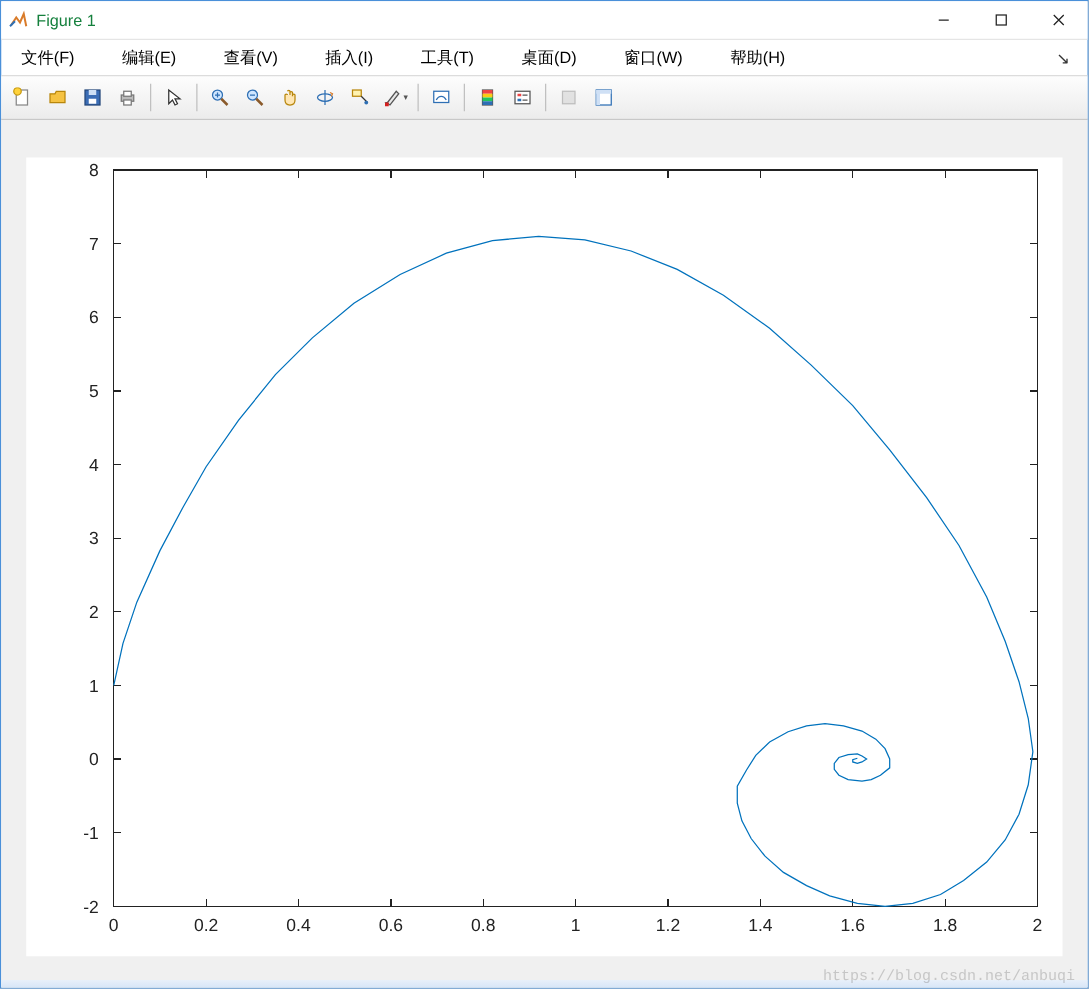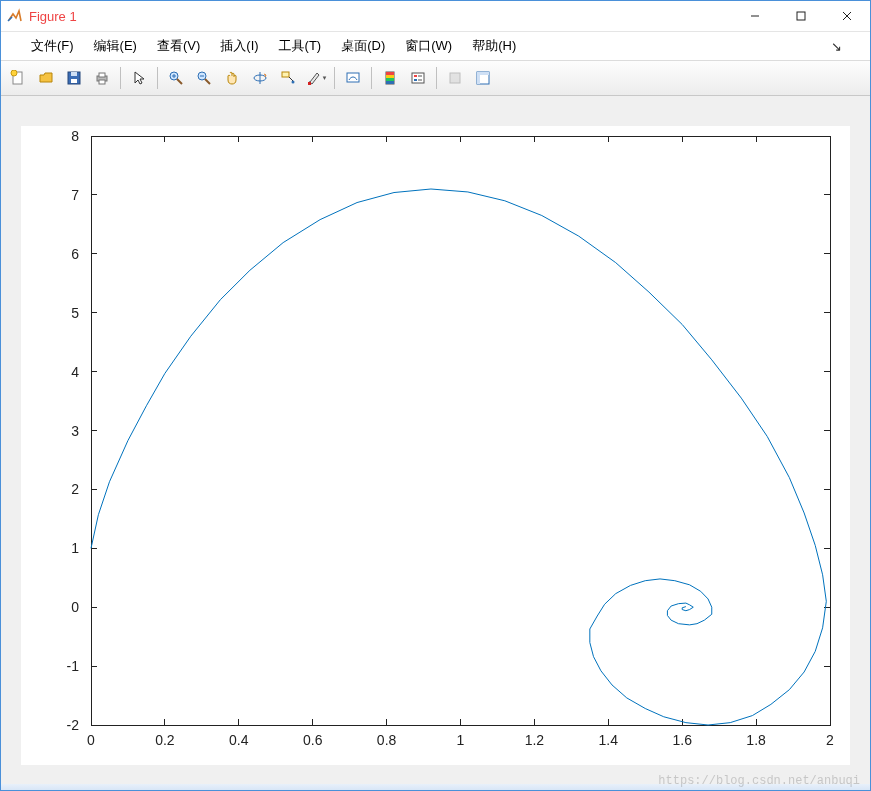--- a/index.html
+++ b/index.html
@@ -1,25 +1,25 @@
 <!DOCTYPE html>
 <html><head>
 <meta charset="utf-8">
 <style>
   html,body{margin:0;padding:0;font-family:"Microsoft YaHei","Segoe UI",Tahoma,sans-serif;font-size:13px;background:#888;}
   .window{width:871px;height:791px;background:#fff;box-sizing:border-box;border:1px solid #4a90d9;display:flex;flex-direction:column;position:relative;}
   
-  .titlebar{height:30px;display:flex;align-items:center;padding:0 0 0 6px;color:#ef4444;background:#fff;}
+  .titlebar{height:30px;display:flex;align-items:center;padding:0 0 0 6px;color:#15803d;background:#fff;}
   .titlebar .app-icon{width:16px;height:16px;margin-right:6px;display:inline-flex;}
   .titlebar .title{flex:0 0 auto;}
   .titlebar .spacer{flex:1;}
   .winbtn{width:46px;height:30px;display:flex;align-items:center;justify-content:center;color:#222;}
   .winbtn svg{width:10px;height:10px;stroke:currentColor;fill:none;stroke-width:1;}
   
-  .menubar{height:28px;display:flex;align-items:center;padding:0 20px;gap:0;border-top:1px solid #e5e5e5;}
+  .menubar{height:28px;display:flex;align-items:center;padding:0 6px;gap:18px;border-top:1px solid #e5e5e5;}
   .menuitem{padding:4px 10px;white-space:nowrap;cursor:default;}
   .menubar .spacer{flex:1;}
   .menubar .dock{padding:4px 8px;color:#333;}
   
   .toolbar{height:30px;display:flex;align-items:center;padding:2px 4px;gap:2px;background:linear-gradient(#fdfdfd,#ececec);border-top:1px solid #dcdcdc;border-bottom:1px solid #c8c8c8;}
   .tbtn{width:24px;height:24px;display:flex;align-items:center;justify-content:center;border:1px solid transparent;border-radius:2px;}
   .tbtn svg{width:16px;height:16px;}
   .tsep{width:1px;height:22px;background:#c0c0c0;margin:0 3px;}
   .tbtn.disabled{opacity:.5;}
   .tbtn .dd{font-size:7px;color:#555;margin-left:1px;}

